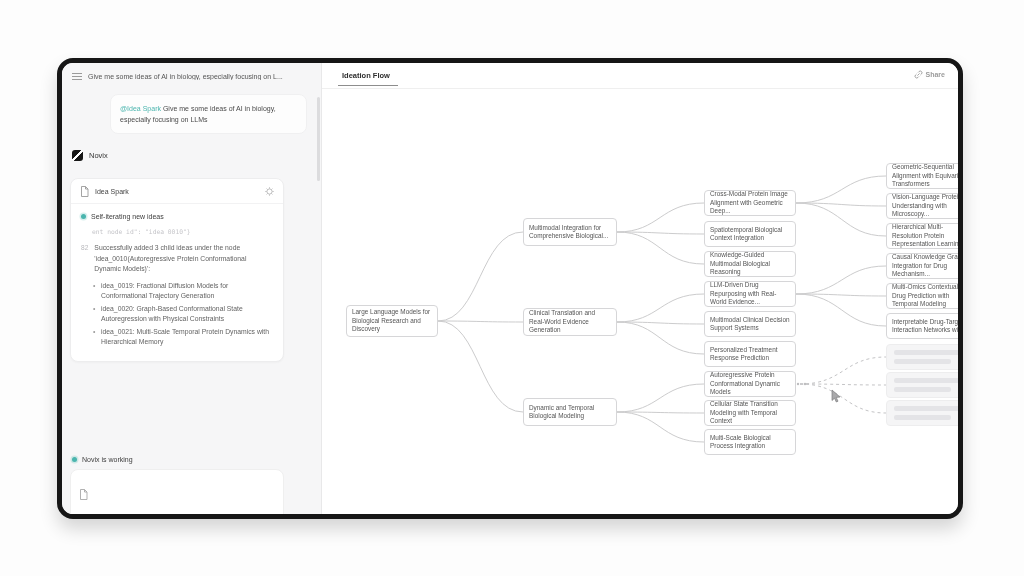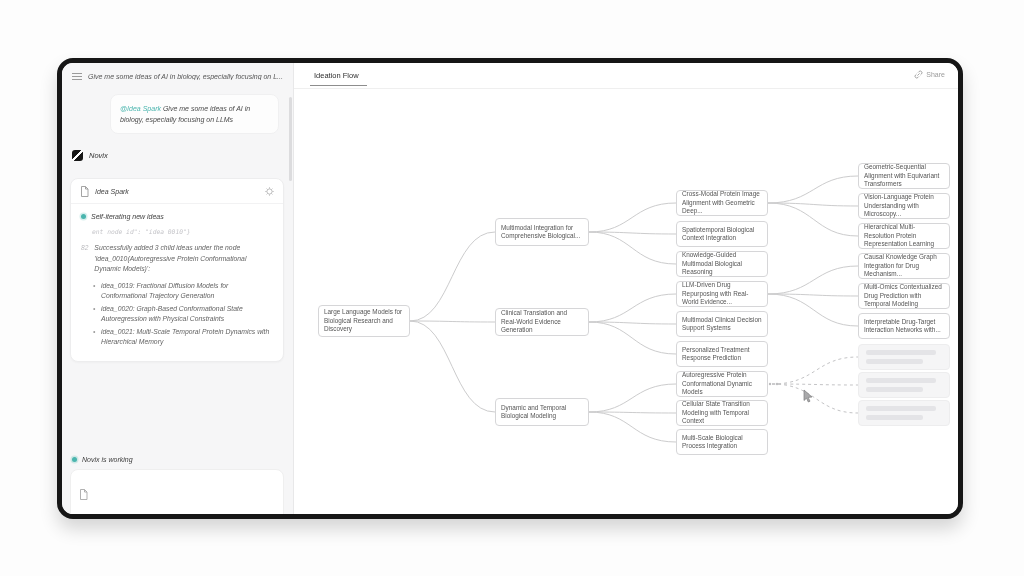--- a/index.html
+++ b/index.html
@@ -6,21 +6,21 @@
   html,body { width:1024px; height:576px; background:#fdfdfd; font-family:"Liberation Sans", sans-serif; overflow:hidden; }
 
   .app-window {
     position:absolute; left:57px; top:58px; width:906px; height:461px;
     background:#ffffff; border:5px solid #161616; border-radius:16px;
     box-shadow:0 10px 18px rgba(0,0,0,.16);
     overflow:hidden; display:flex;
   }
 
   
-  .sidebar { position:relative; width:232px; height:100%; background:#f6f6f7; border-right:1px solid #e8e8e9; flex:none;font-style:italic; }
+  .sidebar { position:relative; width:260px; height:100%; background:#f6f6f7; border-right:1px solid #e8e8e9; flex:none; }
   .sb-header { display:flex; align-items:center; gap:6px; padding:10px 10px 0 10px; }
   .hamburger { width:10px; display:flex; flex-direction:column; gap:2px; flex:none; }
   .hamburger i { display:block; height:1px; background:#9a9a9a; }
   .conv-title { font-size:7px; color:#555; white-space:nowrap; overflow:hidden; text-overflow:ellipsis; }
 
   .user-bubble { margin:14px 14px 0 48px; background:#fdfdfd; border:1px solid #f0f0f1; border-radius:8px; padding:8px 9px; font-size:7px; line-height:11px; color:#4a4a4a; }
   .mention { color:#4ab5ae; }
 
   .agent-row { display:flex; align-items:center; gap:6px; margin:16px 0 0 10px; }
   .novix-logo { width:11px; height:11px; background:#161616; border-radius:3px;
@@ -43,21 +43,21 @@
   .idea-list li::before { content:"•"; position:absolute; left:0; top:0; color:#9b9b9b; }
 
   .working-row { position:absolute; left:10px; top:393px; display:flex; align-items:center; gap:5px; }
   .working-text { font-size:7px; color:#3d3d3d; }
   .composer { position:absolute; left:8px; top:406px; width:214px; height:58px; background:#ffffff; border:1px solid #efefef; border-radius:8px; }
   .composer-icon { position:absolute; left:8px; bottom:26px; }
   .sb-scrollbar { position:absolute; right:1px; top:34px; width:3px; height:84px; border-radius:2px; background:#dcdcde; }
 
   
   .main { position:relative; flex:1; height:100%; background:#ffffff; }
-  .topbar { position:relative; height:26px; border-bottom:1px solid #efefef; display:flex; align-items:center; }
+  .topbar { position:relative; height:26px; border-bottom:1px solid #efefef; display:flex; align-items:center;font-weight:bold; }
   .tab { position:relative; margin-left:18px; font-size:7.5px; color:#2e2e2e; padding:6px 2px; }
   .tab::after { content:""; position:absolute; left:-2px; right:-6px; bottom:0; height:1.5px; background:#8d8d8d; }
   .share-btn { position:absolute; right:13px; top:7px; display:flex; align-items:center; gap:3px; font-size:7px; color:#9b9b9b; }
 
   .flow { position:relative; width:100%; height:425px; }
   .flow svg.edges { position:absolute; left:0; top:0; }
   .node { position:absolute; background:#ffffff; border:1px solid #d6d6d8; border-radius:4px; padding:3px 5px; font-size:6.4px; line-height:8.5px; color:#555; display:flex; align-items:center; }
   .node.root { width:92px; height:32px; }
   .node.l2 { width:94px; height:28px; }
   .node.l3, .node.l4 { width:92px; height:26px; }

